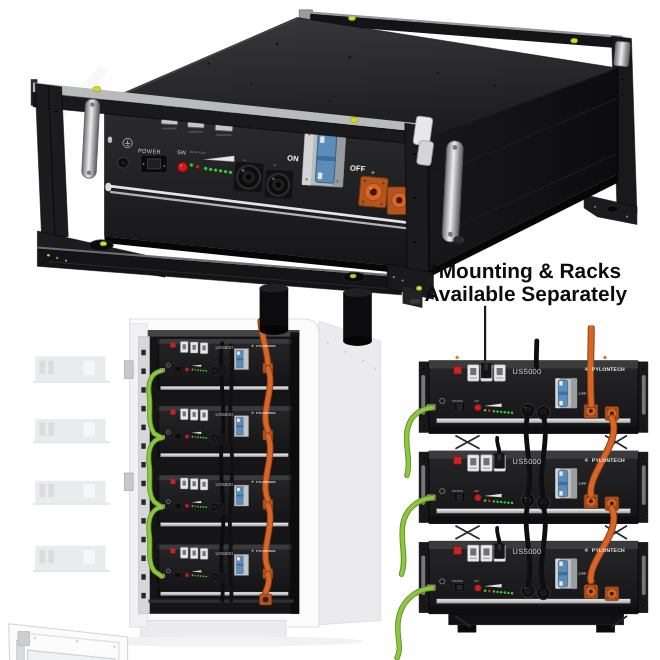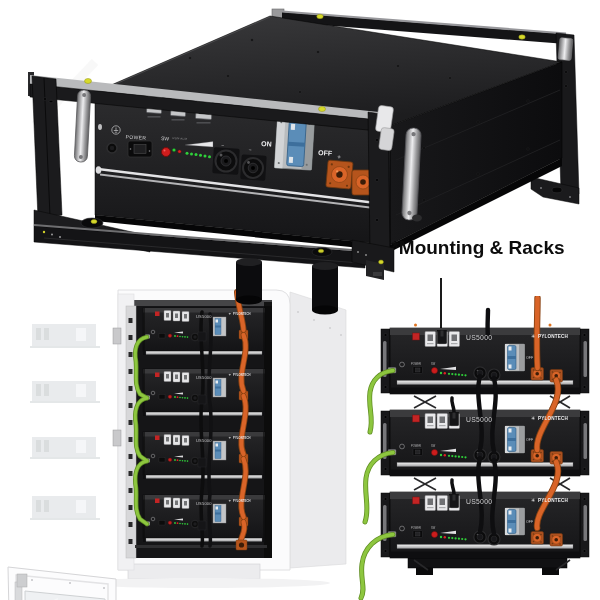--- a/index.html
+++ b/index.html
@@ -629,15 +629,16 @@
       <text x="83" y="69">SW</text>
       <text x="63" y="151">POWER</text>
       <text x="83" y="151">SW</text>
       <text x="63" y="233">POWER</text>
       <text x="83" y="233">SW</text>
     </g>
   </svg>
 
   <div id="note">
     <div>*Mounting &amp; Racks</div>
+    <div>Available Separately</div>
   </div>
 
 </div>
 
 </body></html>

